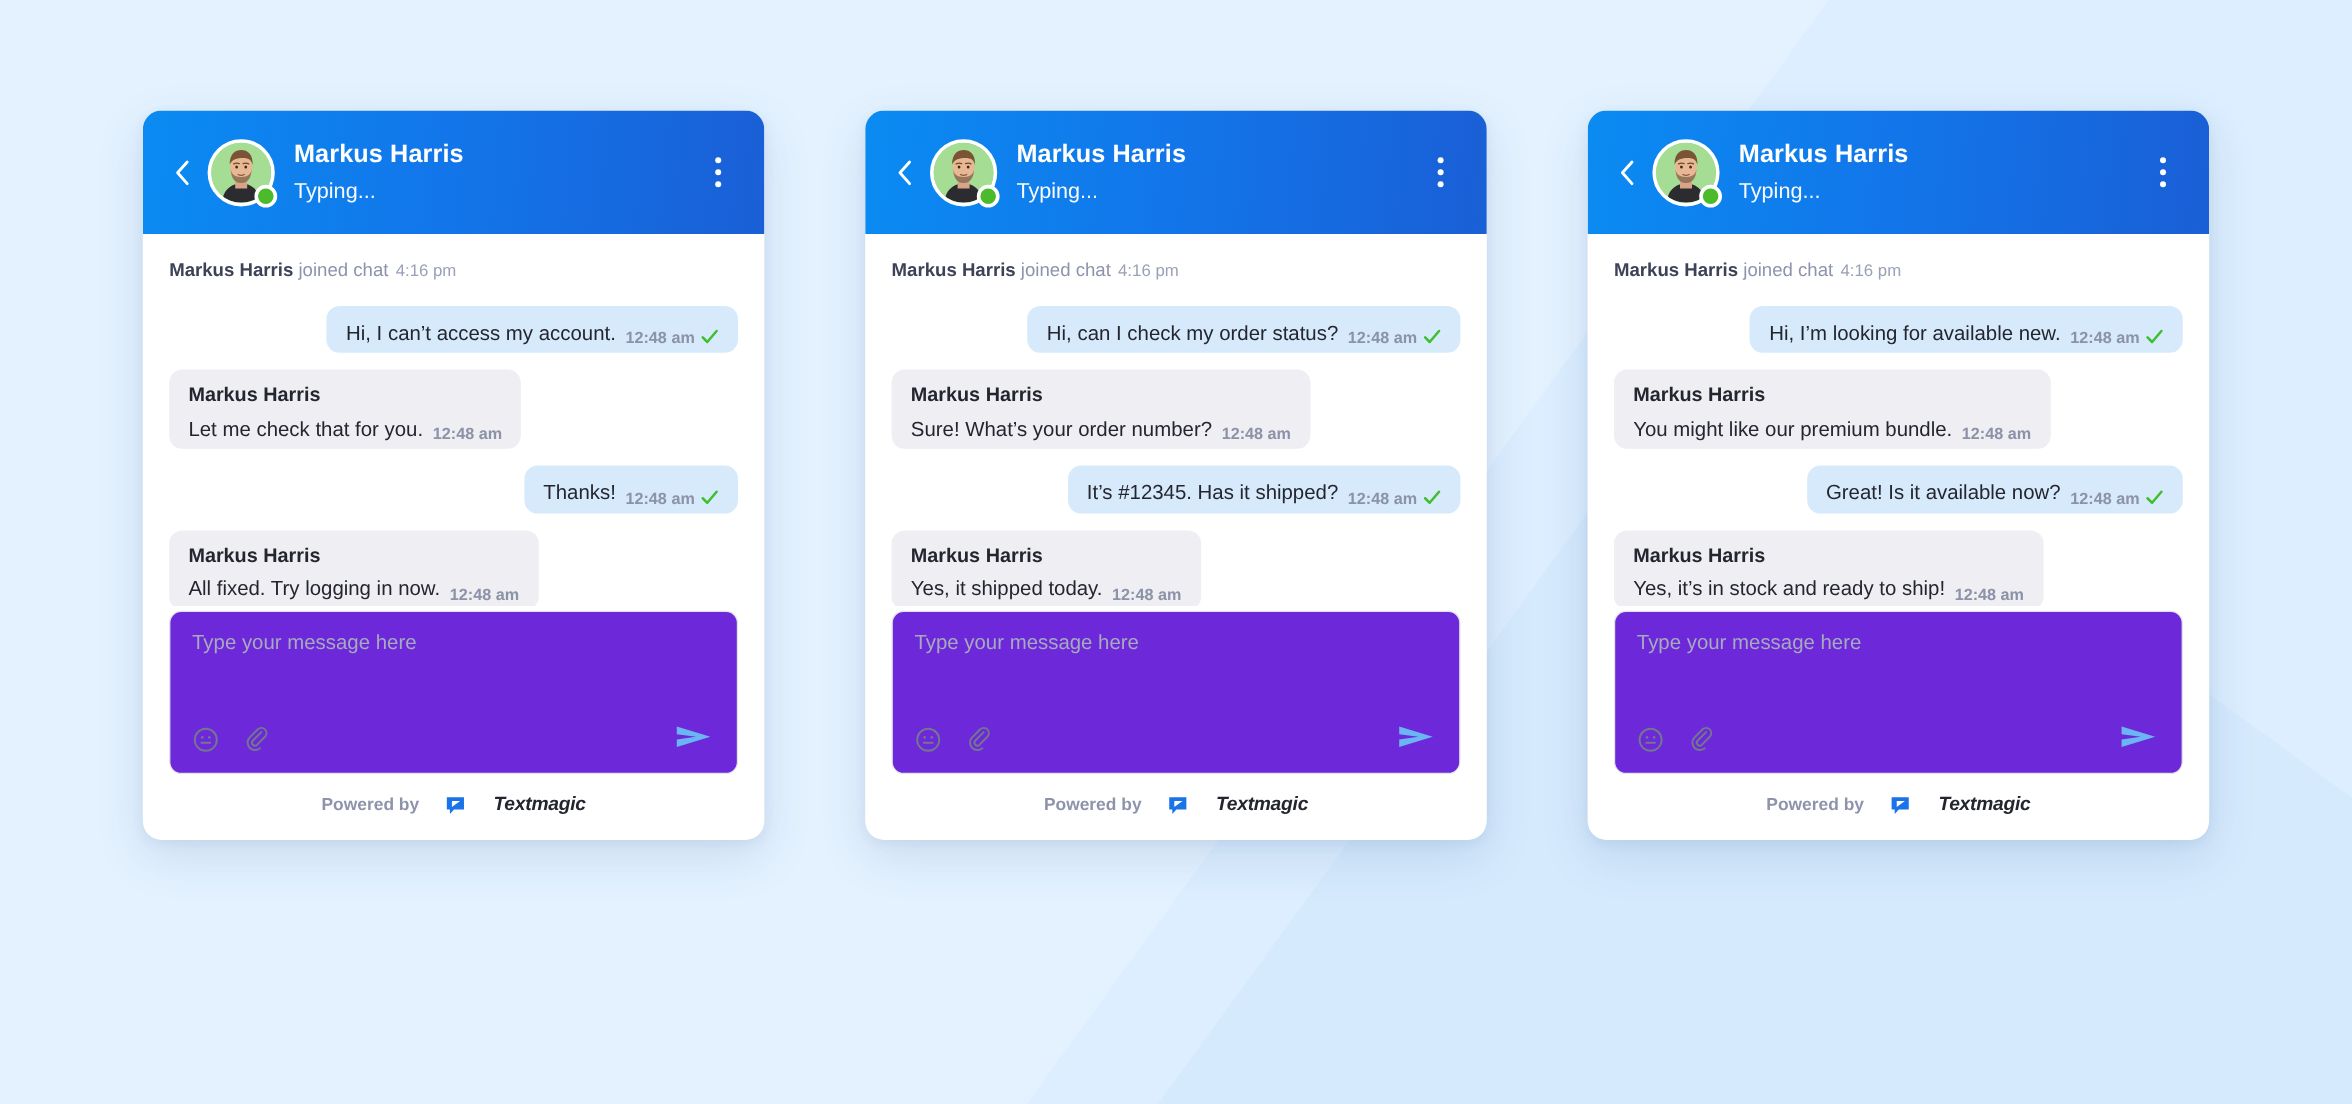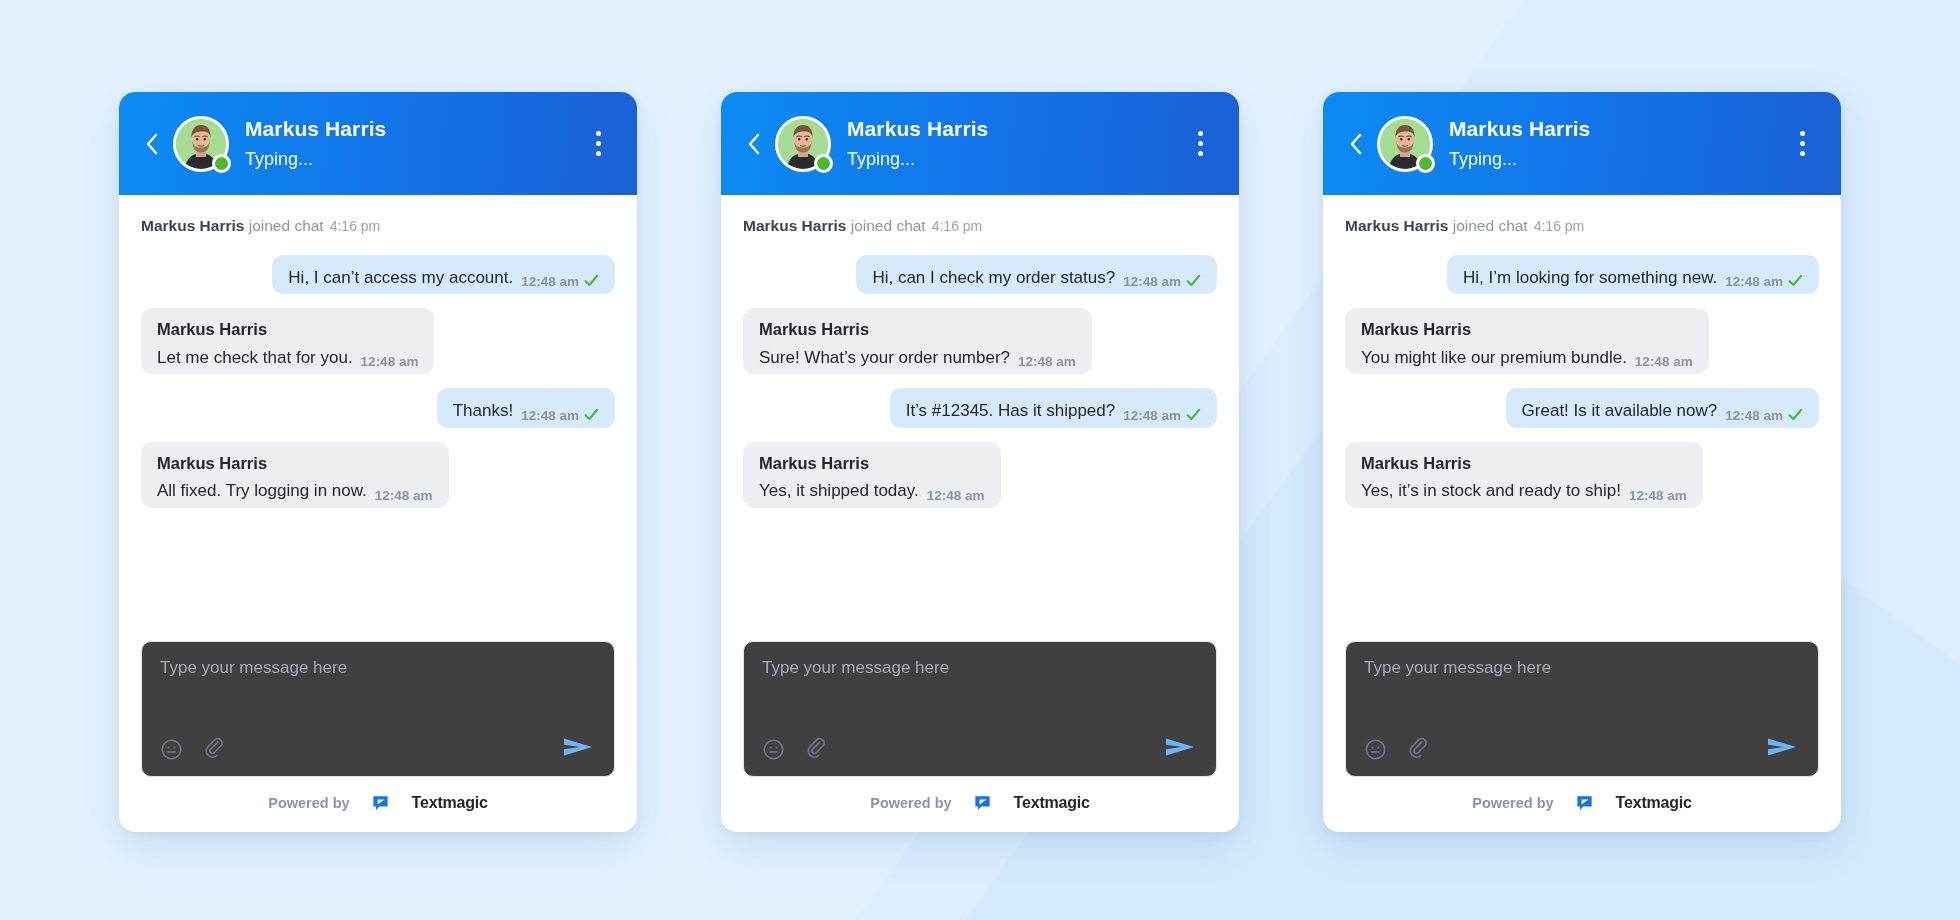--- a/index.html
+++ b/index.html
@@ -59,21 +59,21 @@
 
   
   .widget {
     width: 518px;
     background: #ffffff;
     border-radius: 16px;
     box-shadow: 0 14px 40px rgba(40, 80, 140, .13), 0 3px 10px rgba(40,80,140,.07);
     overflow: hidden;
     display: flex;
     flex-direction: column;
-    height: 740px;
+    height: 608px;
   }
 
   
   .wheader {
     height: 103px;
     background: linear-gradient(95deg, #0a8bf2 0%, #1276ea 48%, #1a5fd6 100%);
     display: flex;
     align-items: center;
     padding: 0 24px 0 18px;
     flex: 0 0 auto;
@@ -196,21 +196,21 @@
   
   .composer-area { padding: 4px 22px 0 22px; flex: 0 0 auto; }
   .composer {
     border: 1px solid #e2e3ec;
     border-radius: 10px;
     height: 136px;
     display: flex;
     flex-direction: column;
     justify-content: space-between;
     padding: 16px 18px 12px 18px;
-    background: #404040;
+    background: #6d28d9;
   }
   .ph {
     font-size: 17px;
     color: #a5aabd;
     line-height: 1.2;
   }
   .composer-tools {
     display: flex;
     align-items: center;
     justify-content: space-between;
@@ -231,20 +231,21 @@
   .pw-text {
     font-size: 14.5px;
     font-weight: bold;
     color: #8d93ab;
   }
   .brand {
     font-size: 16px;
     font-weight: bold;
     color: #24262f;
     letter-spacing: -.2px;
+    font-style: italic;
   }
   .brand-mark { display:flex; align-items:center; margin-right: 1px; }
 </style>
 </head>
 <body>
 
 <div class="bg-wrap">
   <div class="bg-band-a"></div>
   <div class="bg-band-b"></div>
   <div class="bg-band-c"></div>
@@ -563,21 +564,21 @@
           <i></i>
           <i></i>
           <i></i>
         </div>
       </div>
       <div class="thread">
         <div class="sys-row"><span class="sys-name">Markus Harris</span> <span class="sys-text">joined chat</span><span class="sys-time">4:16 pm</span></div>
         <div class="row out">
           <div class="bubble out">
             <div class="msg-line">
-              <span class="msg-text">Hi, I’m looking for something new.</span>
+              <span class="msg-text">Hi, I’m looking for available new.</span>
               <span class="msg-time"><span>12:48 am</span><span class="tick"><svg width="15" height="13" viewBox="0 0 15 13" fill="none" aria-hidden="true">
     <path d="M1.6 7.2 L5.4 11 L13.2 1.8" stroke="#3fbf2e" stroke-width="2.1" stroke-linecap="round" stroke-linejoin="round"></path>
   </svg></span></span>
             </div>
           </div>
         </div>
         <div class="row in">
           <div class="bubble in">
             <div class="msg-author">Markus Harris</div>
             <div class="msg-line">

